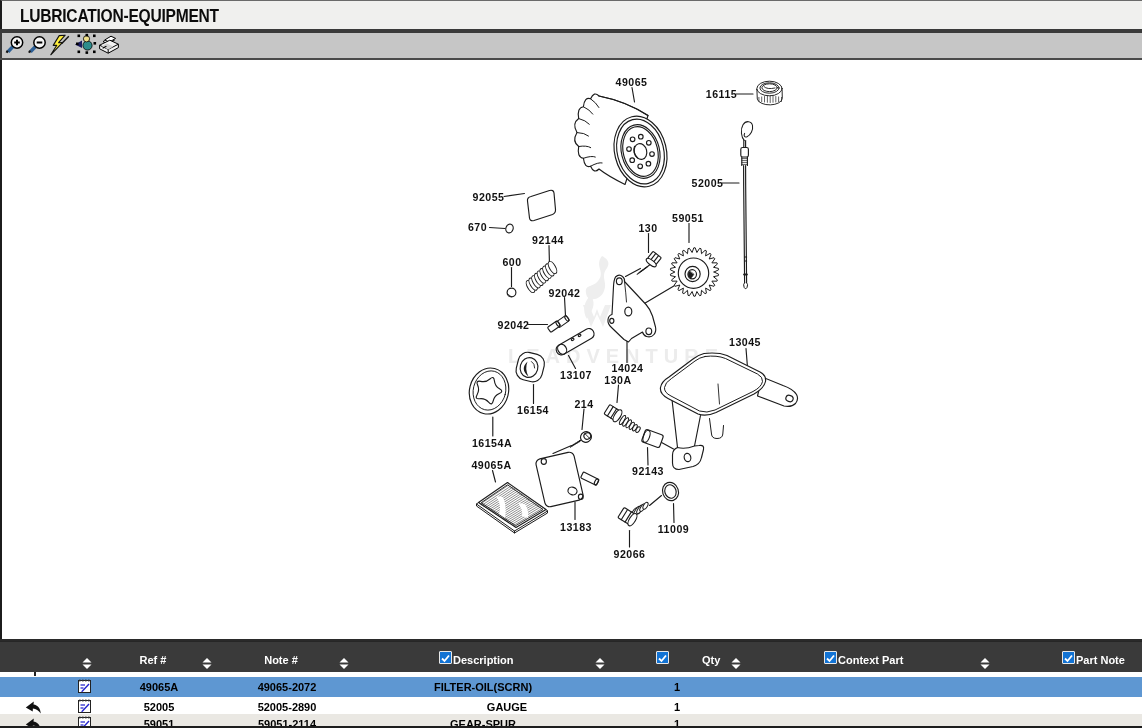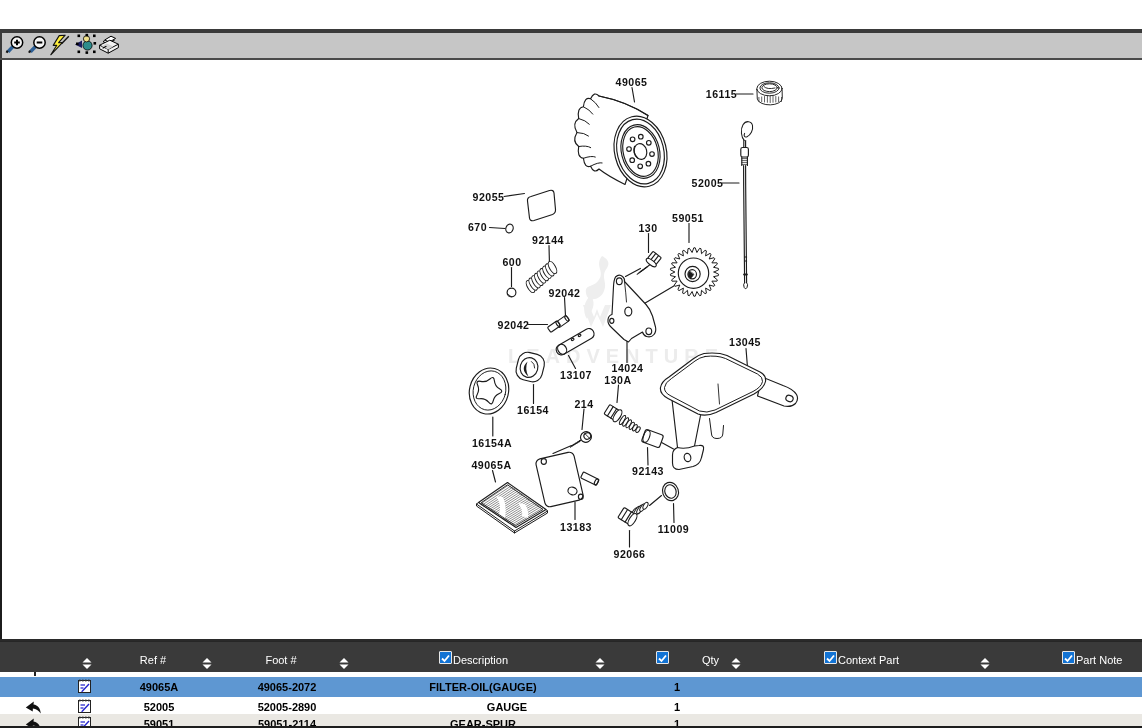--- a/index.html
+++ b/index.html
@@ -7,30 +7,33 @@
 #titlebar{position:absolute;left:0;top:0;width:1142px;height:29px;background:#f0f0ee;
 border-top:1px solid #6a6a6a;box-sizing:border-box;border-left:2px solid #1c1c1c;}
 #titlebar span{position:absolute;left:18px;top:4px;font-size:19px;font-weight:bold;color:#0c0c0c;letter-spacing:-0.3px;transform:scaleX(0.82);transform-origin:left top;white-space:nowrap;}
 #tbsep{position:absolute;left:0;top:29px;width:1142px;height:4px;background:#3a3a3a;}
 #toolbar{position:absolute;left:0;top:33px;width:1142px;height:25px;background:#c6c6c6;border-left:2px solid #3a3a3a;box-sizing:border-box;}
 #tbsep2{position:absolute;left:0;top:58px;width:1142px;height:2px;background:#4a4a4a;}
 #canvas{position:absolute;left:0;top:60px;width:1142px;height:579px;background:#fff;}
 #leftedge{position:absolute;left:0;top:60px;width:2px;height:579px;background:#1c1c1c;}
 #canvasbot{position:absolute;left:0;top:639px;width:1142px;height:2px;background:#2a2a2a;}
 #thead{position:absolute;left:0;top:641px;width:1142px;height:31px;background:#3a3a3a;border-top:1px solid #262626;box-sizing:border-box;}
-.hth{position:absolute;top:12px;font-size:11px;font-weight:normal;color:#fff;white-space:nowrap;}
+.hth{position:absolute;top:12px;font-size:11px;font-weight:bold;color:#fff;white-space:nowrap;}
 .cb{position:absolute;width:11px;height:11px;background:#1273d4;border:1px solid #e8e8e8;border-radius:1px;}
 .cb svg{position:absolute;left:0px;top:1px;}
 .sortarr{position:absolute;top:13px;}
 #partialrow{position:absolute;left:0;top:672px;width:1142px;height:5px;background:#fff;}
 .row{position:absolute;left:0;width:1142px;height:19px;}
 .rowtxt{position:absolute;top:4px;font-size:11px;font-weight:bold;color:#000;white-space:nowrap;transform:translateX(-50%);}
 #botline{position:absolute;left:0;top:726px;width:1142px;height:2px;background:#1d1d1d;}
 </style></head><body>
 <div id="page">
+<div id="titlebar">
+      <span>LUBRICATION-EQUIPMENT</span>
+    </div>
 <div id="tbsep"></div>
 <div id="toolbar">
 <svg width="1140" height="25" viewBox="0 0 1140 25">
  <g stroke="#000" fill="none">
   <line x1="11" y1="13.5" x2="6" y2="18.7" stroke="#2e6096" stroke-width="3.4"></line>
   <line x1="5.6" y1="17.6" x2="4.6" y2="19.8" stroke="#111" stroke-width="2.2"></line>
   <circle cx="15" cy="9.5" r="5.7" fill="#f6f6f6" stroke-width="1.5"></circle>
   <g stroke-width="2">
             <line x1="12.2" y1="9.5" x2="17.8" y2="9.5"></line>
             <line x1="15" y1="6.7" x2="15" y2="12.3"></line>
@@ -316,21 +319,21 @@
 <div id="thead">
       <span class="sortarr" style="left:82px"><svg width="10" height="11" viewBox="0 0 10 11">
           <polygon points="5,0 9.5,4.5 0.5,4.5" fill="#fff"></polygon>
           <polygon points="0.5,6.5 9.5,6.5 5,11" fill="#fff"></polygon>
         </svg></span>
       <span class="hth" style="left:153px;transform:translateX(-50%)">Ref #</span>
       <span class="sortarr" style="left:202px"><svg width="10" height="11" viewBox="0 0 10 11">
           <polygon points="5,0 9.5,4.5 0.5,4.5" fill="#fff"></polygon>
           <polygon points="0.5,6.5 9.5,6.5 5,11" fill="#fff"></polygon>
         </svg></span>
-      <span class="hth" style="left:281px;transform:translateX(-50%)">Foot #</span>
+      <span class="hth" style="left:281px;transform:translateX(-50%)">Note #</span>
       <span class="sortarr" style="left:339px"><svg width="10" height="11" viewBox="0 0 10 11">
           <polygon points="5,0 9.5,4.5 0.5,4.5" fill="#fff"></polygon>
           <polygon points="0.5,6.5 9.5,6.5 5,11" fill="#fff"></polygon>
         </svg></span>
       <span class="cb" style="left:439px;top:9px">
         <svg width="11" height="11" viewBox="0 0 11 11">
           <polyline points="2,5.5 4.5,8 9,2.5" fill="none" stroke="#fff" stroke-width="1.8"></polyline>
         </svg>
       </span>
       <span class="hth" style="left:453px">Description</span>
@@ -381,21 +384,21 @@
           </g>
           <g stroke="#1a1acc" stroke-width="1.2">
             <line x1="2.5" y1="6" x2="7" y2="6"></line>
             <line x1="2.5" y1="9" x2="5.5" y2="9"></line>
           </g>
           <path d="M3,12.5 L10.5,4.5 L11.5,5.5 L4.5,13 Z" fill="#2222cc"></path>
           <path d="M2.6,13.2 L3.6,12.4 L3.2,13.1 Z" fill="#2222cc"></path>
         </svg></span>
       <span class="rowtxt" style="left:159px">49065A</span>
       <span class="rowtxt" style="left:287px">49065-2072</span>
-      <span class="rowtxt" style="left:483px">FILTER-OIL(GAUGE)</span>
+      <span class="rowtxt" style="left:483px">FILTER-OIL(SCRN)</span>
       <span class="rowtxt" style="left:677px">1</span>
     </div>
     <div class="row" style="top:696.5px;height:17.5px;background:#ffffff;overflow:hidden;">
       <span style="position:absolute;left:25px;top:3px;width:17px;height:13px;"><svg width="17" height="13" viewBox="0 0 17 13">
           <path d="M0.8,6.4 L8.8,0.4 L8.5,3.6 C12.8,4.2 15.4,7.4 15.8,12.6 C13.6,9.2 11,7.6 7.9,7.4 L7.7,10.6 Z" fill="#111"></path>
         </svg></span>
       <span style="position:absolute;left:78px;top:2px;width:13px;height:14px;"><svg width="13" height="14" viewBox="0 0 13 14">
           <rect x="0.5" y="1.5" width="12" height="12" fill="#fff" stroke="#222" stroke-width="1"></rect>
           <rect x="1" y="2" width="11" height="2" fill="#fff"></rect>
           <g fill="#333">

